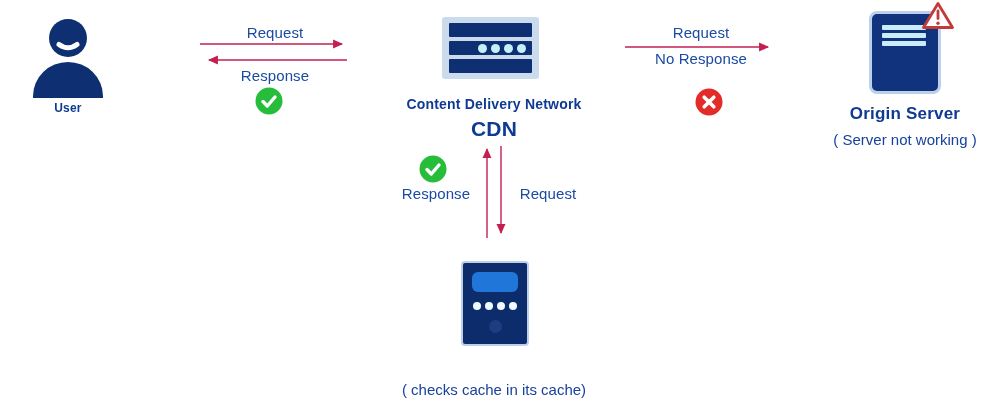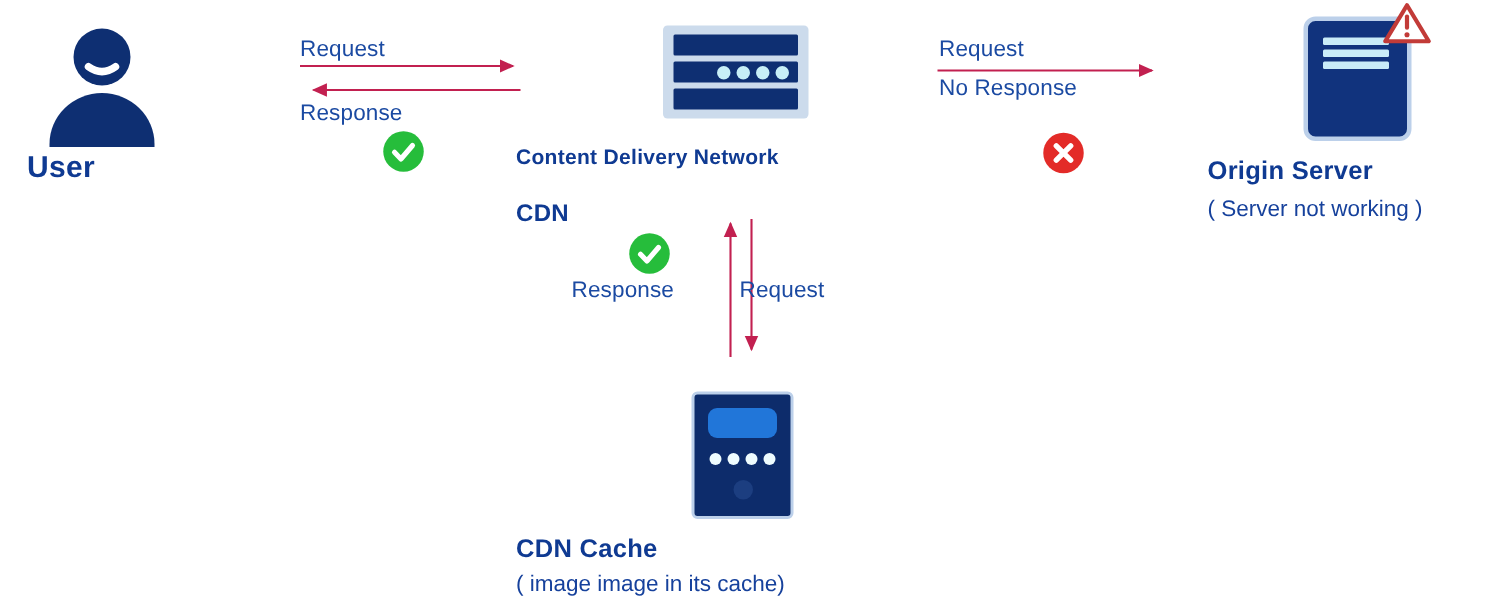--- a/index.html
+++ b/index.html
@@ -9,32 +9,32 @@
     -webkit-font-smoothing: antialiased;
   }
   .canvas {
     position: relative;
     width: 1000px;
     height: 404px;
     background: #ffffff;
     overflow: hidden;
   }
   .abs { position: absolute; }
-  .ctr { text-align: left; }
+  .ctr { text-align: center; }
 
   
   .flow-label {
     color: #1b4aa2;
     font-size: 15px;
     font-weight: 500;
     letter-spacing: .1px;
   }
   .node-label {
     color: #0f3a92;
-    font-size: 20px;
+    font-size: 12px;
     font-weight: 700;
     letter-spacing: .2px;
   }
   .node-sub {
     color: #16419c;
     font-size: 15px;
     font-weight: 400;
   }
 
   
@@ -157,21 +157,21 @@
     <div class="cdn-bar"></div>
     <div class="cdn-bar">
       <span class="cdn-dot"></span>
       <span class="cdn-dot"></span>
       <span class="cdn-dot"></span>
       <span class="cdn-dot"></span>
     </div>
     <div class="cdn-bar"></div>
   </div>
   <div class="abs ctr node-label" style="left:344px; top:96px; width:300px; font-size:14px;">Content Delivery Network</div>
-  <div class="abs ctr node-label" style="left:344px; top:134px; width:300px; font-size:16px;">CDN</div>
+  <div class="abs ctr node-label" style="left:344px; top:117px; width:300px; font-size:21px;">CDN</div>
 
   <div class="abs ctr flow-label" style="left:626px; top:24px; width:150px;">Request</div>
   <div class="abs ctr flow-label" style="left:626px; top:50px; width:150px;">No Response</div>
   <svg class="abs badge" style="left:695px; top:88px;" viewBox="0 0 28 28">
     <circle cx="14" cy="14" r="13.5" fill="#e32b28"></circle>
     <line x1="9.2" y1="9.2" x2="18.8" y2="18.8" stroke="#ffffff" stroke-width="3.6" stroke-linecap="round"></line>
     <line x1="18.8" y1="9.2" x2="9.2" y2="18.8" stroke="#ffffff" stroke-width="3.6" stroke-linecap="round"></line>
   </svg>
 
   <div class="abs origin-icon">
@@ -197,16 +197,15 @@
   <div class="abs cache-icon">
     <div class="cache-screen"></div>
     <div class="cache-dots">
       <span class="cache-dot"></span>
       <span class="cache-dot"></span>
       <span class="cache-dot"></span>
       <span class="cache-dot"></span>
     </div>
     <div class="cache-circle"></div>
   </div>
-  <div class="abs ctr node-label" style="left:344px; top:356px; width:300px; font-size:17px;">CDN Cache</div>
-  <div class="abs ctr node-sub" style="left:344px; top:381px; width:300px;">( image image in its cache)</div>
+  <div class="abs ctr node-sub" style="left:344px; top:381px; width:300px;">( checks cache in its cache)</div>
 
 </div>
 
 </body></html>

